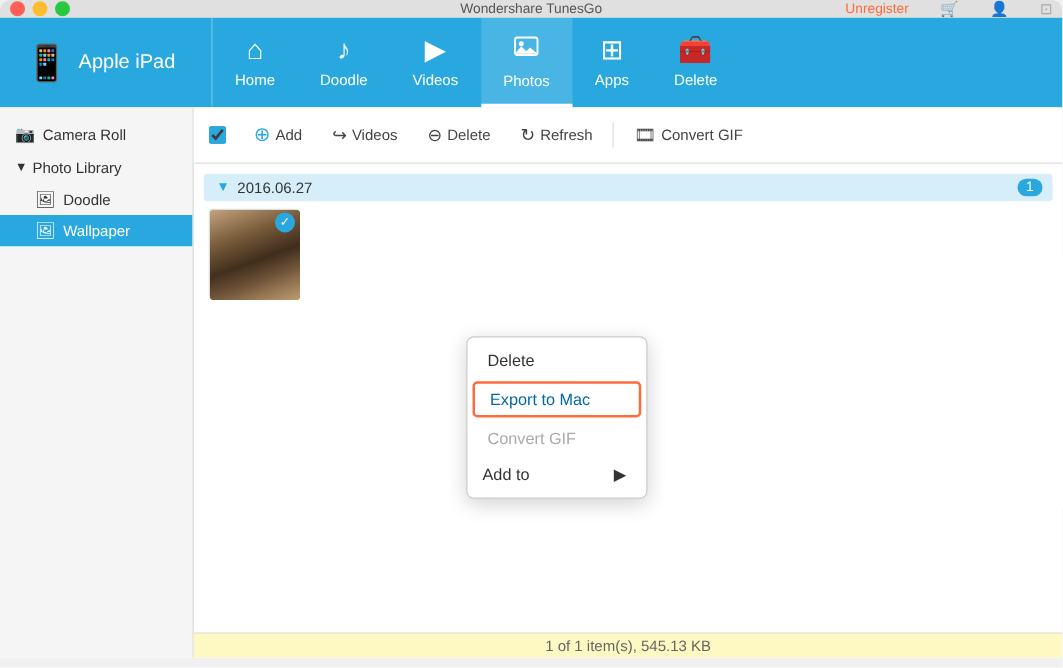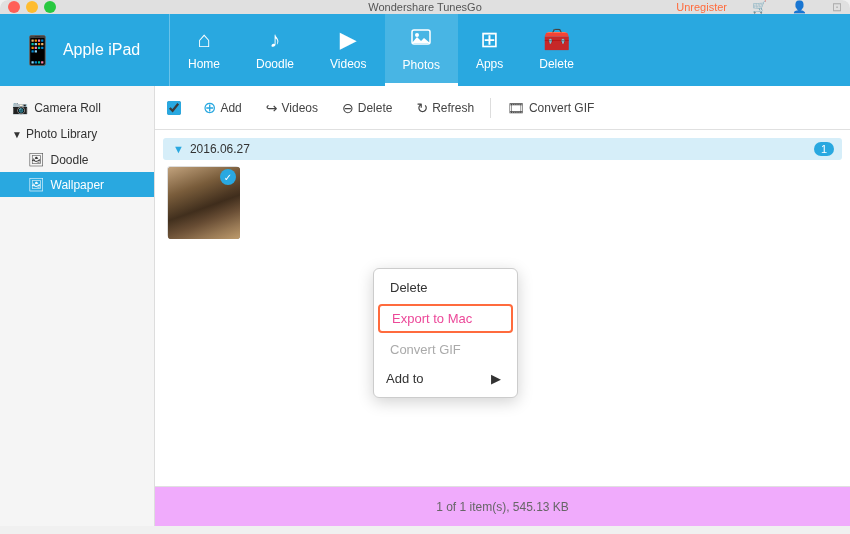--- a/index.html
+++ b/index.html
@@ -295,43 +295,43 @@
       padding: 7px 16px;
       font-size: 13px;
       cursor: pointer;
       color: #333;
     }
     .context-menu-item.highlighted {
       border: 2px solid #ff6b3d;
       border-radius: 4px;
       margin: 2px 4px;
       padding: 5px 12px;
-      color: #ec4899;
+      color: #0369a1;
     }
     .context-menu-item.disabled {
       color: #aaa;
       cursor: default;
     }
     .context-menu-item.has-arrow {
       display: flex;
       align-items: center;
       justify-content: space-between;
       padding-left: 12px;
     }
 
     
     .status-bar {
-      height: 40px;
+      height: 20px;
       border-top: 1px solid #e0e0e0;
       display: flex;
       align-items: center;
       justify-content: center;
       font-size: 12px;
       color: #666;
-      background: #f0abfc;
+      background: #fef9c3;
     }
   </style>
 </head>
 <body>
 
 <div class="title-bar">
   <div class="traffic-lights">
     <div class="traffic-light tl-red"></div>
     <div class="traffic-light tl-yellow"></div>
     <div class="traffic-light tl-green"></div>

